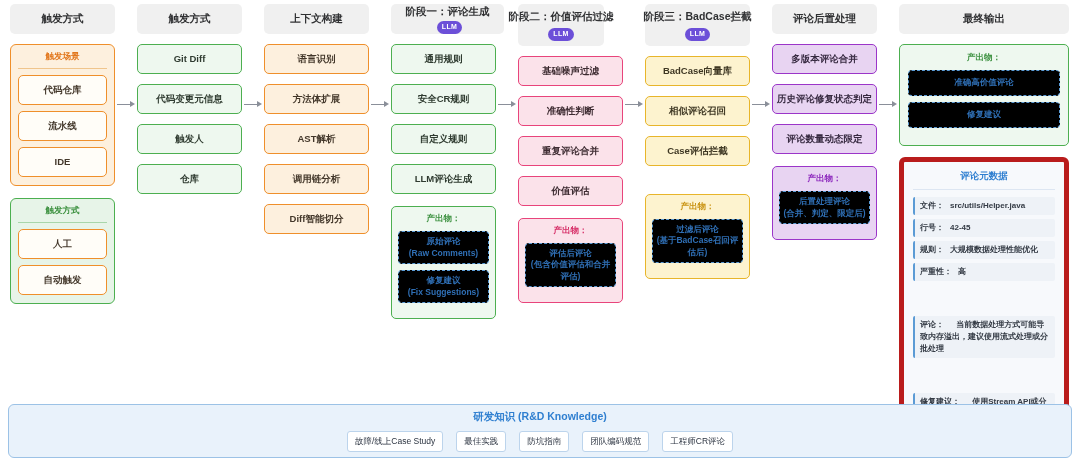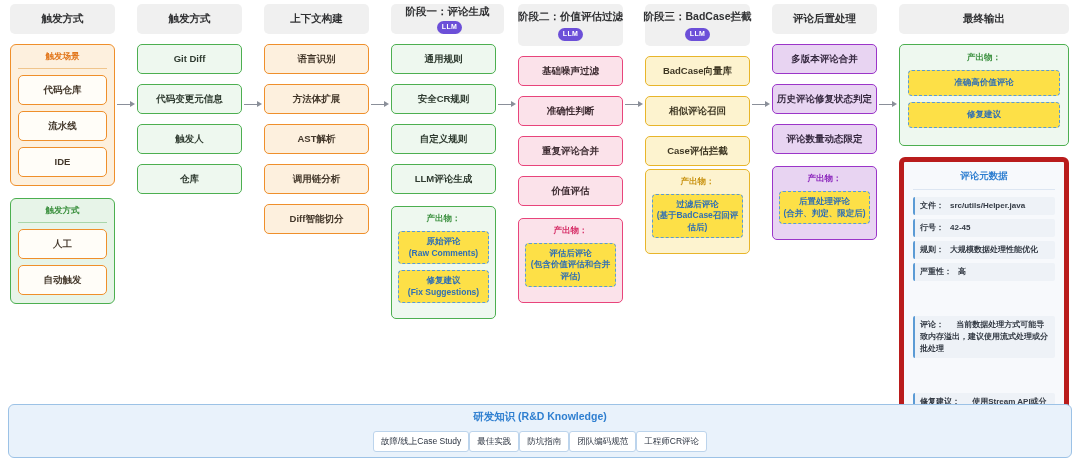--- a/index.html
+++ b/index.html
@@ -58,21 +58,21 @@
   .group.orange .node{border-color:#ef8f2b;}
   .group.green .node{border-color:#ef8f2b;}
 
   
   .outblock{
     box-sizing:border-box;border-radius:5px;border-width:1.5px;border-style:solid;
     padding:6px 6px 7px 6px;
   }
   .outblock .out-title{font-size:8.5px;font-weight:bold;text-align:center;margin-bottom:6px;}
   .out-item{
-    box-sizing:border-box;border:1.3px dashed #5b9bd5;border-radius:4px;background:#fde047;
+    box-sizing:border-box;border:1.3px dashed #5b9bd5;border-radius:4px;background:#000000;
     font-size:8.5px;line-height:1.35;font-weight:bold;color:#2f6fb5;text-align:center;
     display:flex;align-items:center;justify-content:center;padding:4px 3px;margin-bottom:6px;
   }
   .out-item:last-child{margin-bottom:8px;}
   .outblock.green{background:#eef8ef;border-color:#4caf50;}
   .outblock.green .out-title{color:#3d9140;}
   .outblock.pink{background:#fbe2ea;border-color:#e8447b;}
   .outblock.pink .out-title{color:#d62c66;}
   .outblock.yellow{background:#fdf3cf;border-color:#e8b52a;}
   .outblock.yellow .out-title{color:#c99312;}
@@ -107,21 +107,21 @@
   .meta-row.wrap .k{display:inline;margin-right:10px;}
   .meta-row.wrap .v{display:inline;}
 
   
   .knowledge{
     position:absolute;left:8px;top:404px;width:1064px;height:54px;box-sizing:border-box;
     background:#e9f2fb;border:1px solid #9cc2e6;border-radius:6px;
     display:flex;flex-direction:column;align-items:center;justify-content:center;
   }
   .knowledge .k-title{font-size:10.5px;font-weight:bold;color:#2f7fd0;margin-bottom:7px;}
-  .k-tags{display:flex;gap:0;}
+  .k-tags{display:flex;gap:13px;}
   .k-tag{
     background:#ffffff;border:1px solid #bcd4ec;border-radius:3px;
     font-size:8.5px;color:#2b3340;padding:3.5px 7px;white-space:nowrap;
   }
 </style>
 </head>
 <body>
 
 <div class="canvas">
 
@@ -131,21 +131,21 @@
     </div>
     <div class="col-head" style="position:absolute;left:137px;top:4px;width:105px;height:30px;">
       <span class="ttl">触发方式</span>
     </div>
     <div class="col-head" style="position:absolute;left:264px;top:4px;width:105px;height:30px;">
       <span class="ttl">上下文构建</span>
     </div>
     <div class="col-head inline" style="position:absolute;left:391px;top:4px;width:113px;height:30px;">
       <div><span class="ttl">阶段一：评论生成</span><span class="llm-badge">LLM</span></div>
     </div>
-    <div class="col-head" style="position:absolute;left:518px;top:4px;width:105px;height:42px;">
+    <div class="col-head" style="position:absolute;left:518px;top:4px;width:86px;height:42px;">
       <span class="ttl">阶段二：价值评估过滤</span>
       <span class="llm-badge" style="margin-top:3px;">LLM</span>
     </div>
     <div class="col-head" style="position:absolute;left:645px;top:4px;width:105px;height:42px;">
       <span class="ttl">阶段三：BadCase拦截</span>
       <span class="llm-badge" style="margin-top:3px;">LLM</span>
     </div>
     <div class="col-head" style="position:absolute;left:772px;top:4px;width:105px;height:30px;">
       <span class="ttl">评论后置处理</span>
     </div>
@@ -230,21 +230,21 @@
   </div>
 
   <div class="arrow" style="left:625px;top:99px;width:18px;">
     <div class="shaft"></div>
       <div class="head"></div>
   </div>
 
   <div class="col" style="left:645px;top:56px;width:105px;">
     <div class="node yellow" style="height:30px;margin-bottom:10px;">BadCase向量库</div>
     <div class="node yellow" style="height:30px;margin-bottom:10px;">相似评论召回</div>
-    <div class="node yellow" style="height:30px;margin-bottom:3px;">Case评估拦截</div>
+    <div class="node yellow" style="height:30px;margin-bottom:28px;">Case评估拦截</div>
     <div class="outblock yellow">
       <div class="out-title">产出物：</div>
       <div class="out-item" style="height:44px;white-space:pre-line;">过滤后评论
 (基于BadCase召回评估后)</div>
     </div>
   </div>
 
   <div class="arrow" style="left:752px;top:99px;width:18px;">
     <div class="shaft"></div>
       <div class="head"></div>

